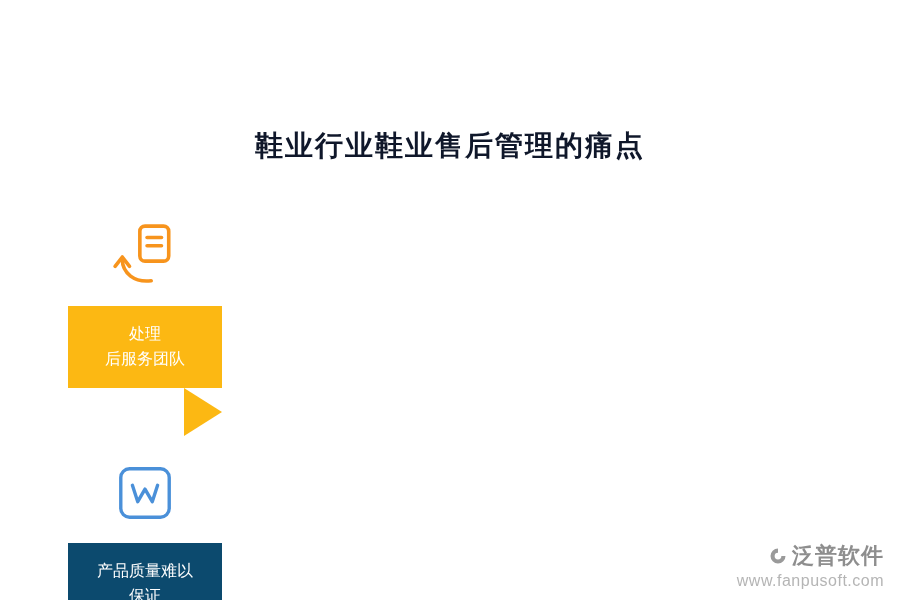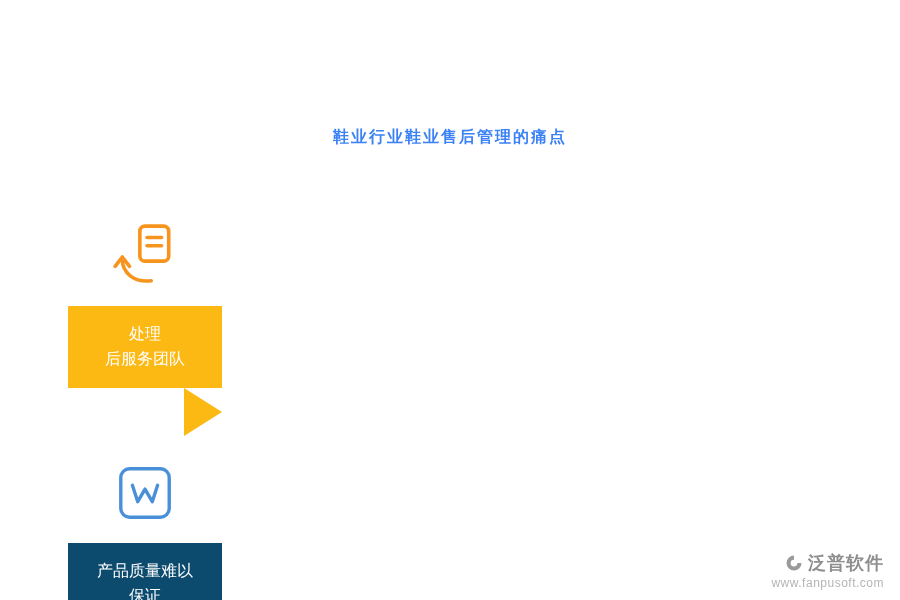--- a/index.html
+++ b/index.html
@@ -3,21 +3,21 @@
 <meta charset="utf-8">
 <style>
   html,body{margin:0;padding:0;}
   body{
     width:900px;height:600px;position:relative;background:#ffffff;
     font-family:"Liberation Sans", sans-serif;overflow:hidden;
   }
   .title{
     position:absolute;top:127px;left:0;width:100%;text-align:center;
     font-family:"Liberation Serif","DejaVu Serif",serif;
-    font-size:16px;font-weight:600;letter-spacing:2px;color:#3b82f6;
+    font-size:28px;font-weight:600;letter-spacing:2px;color:#0f172a;
   }
   .flow{
     position:absolute;left:68px;top:216px;
     display:flex;align-items:flex-end;flex-direction:column;
   }
   .step{display:flex;flex-direction:column;align-items:center;width:154px;}
   .icon-wrap{height:80px;display:flex;align-items:center;justify-content:center;margin-bottom:10px;}
   .box{
     width:154px;height:82px;display:flex;flex-direction:column;
     align-items:center;justify-content:center;
@@ -25,23 +25,23 @@
   }
   .arrow{
     width:0;height:0;
     border-top:24px solid transparent;border-bottom:24px solid transparent;
     border-left:38px solid #cccccc;margin-bottom:17px;
   }
   .footer{position:absolute;right:16px;bottom:10px;color:#9a9a9a;}
   .brand-row{display:flex;align-items:center;justify-content:flex-end;gap:5px;}
   .brand{
     font-family:"Liberation Serif","DejaVu Serif",serif;
-    font-size:18px;font-weight:bold;color:#8e8e8e;letter-spacing:1px;
+    font-size:22px;font-weight:bold;color:#8e8e8e;letter-spacing:1px;
   }
-  .url{font-size:12px;color:#b5b5b5;text-align:right;margin-top:1px;letter-spacing:0.5px;}
+  .url{font-size:16px;color:#b5b5b5;text-align:right;margin-top:1px;letter-spacing:0.5px;}
   svg{display:block;}
 </style>
 </head>
 <body>
 
 <div class="title">鞋业行业鞋业售后管理的痛点</div>
 
 <div class="flow">
 
   <div class="step">

